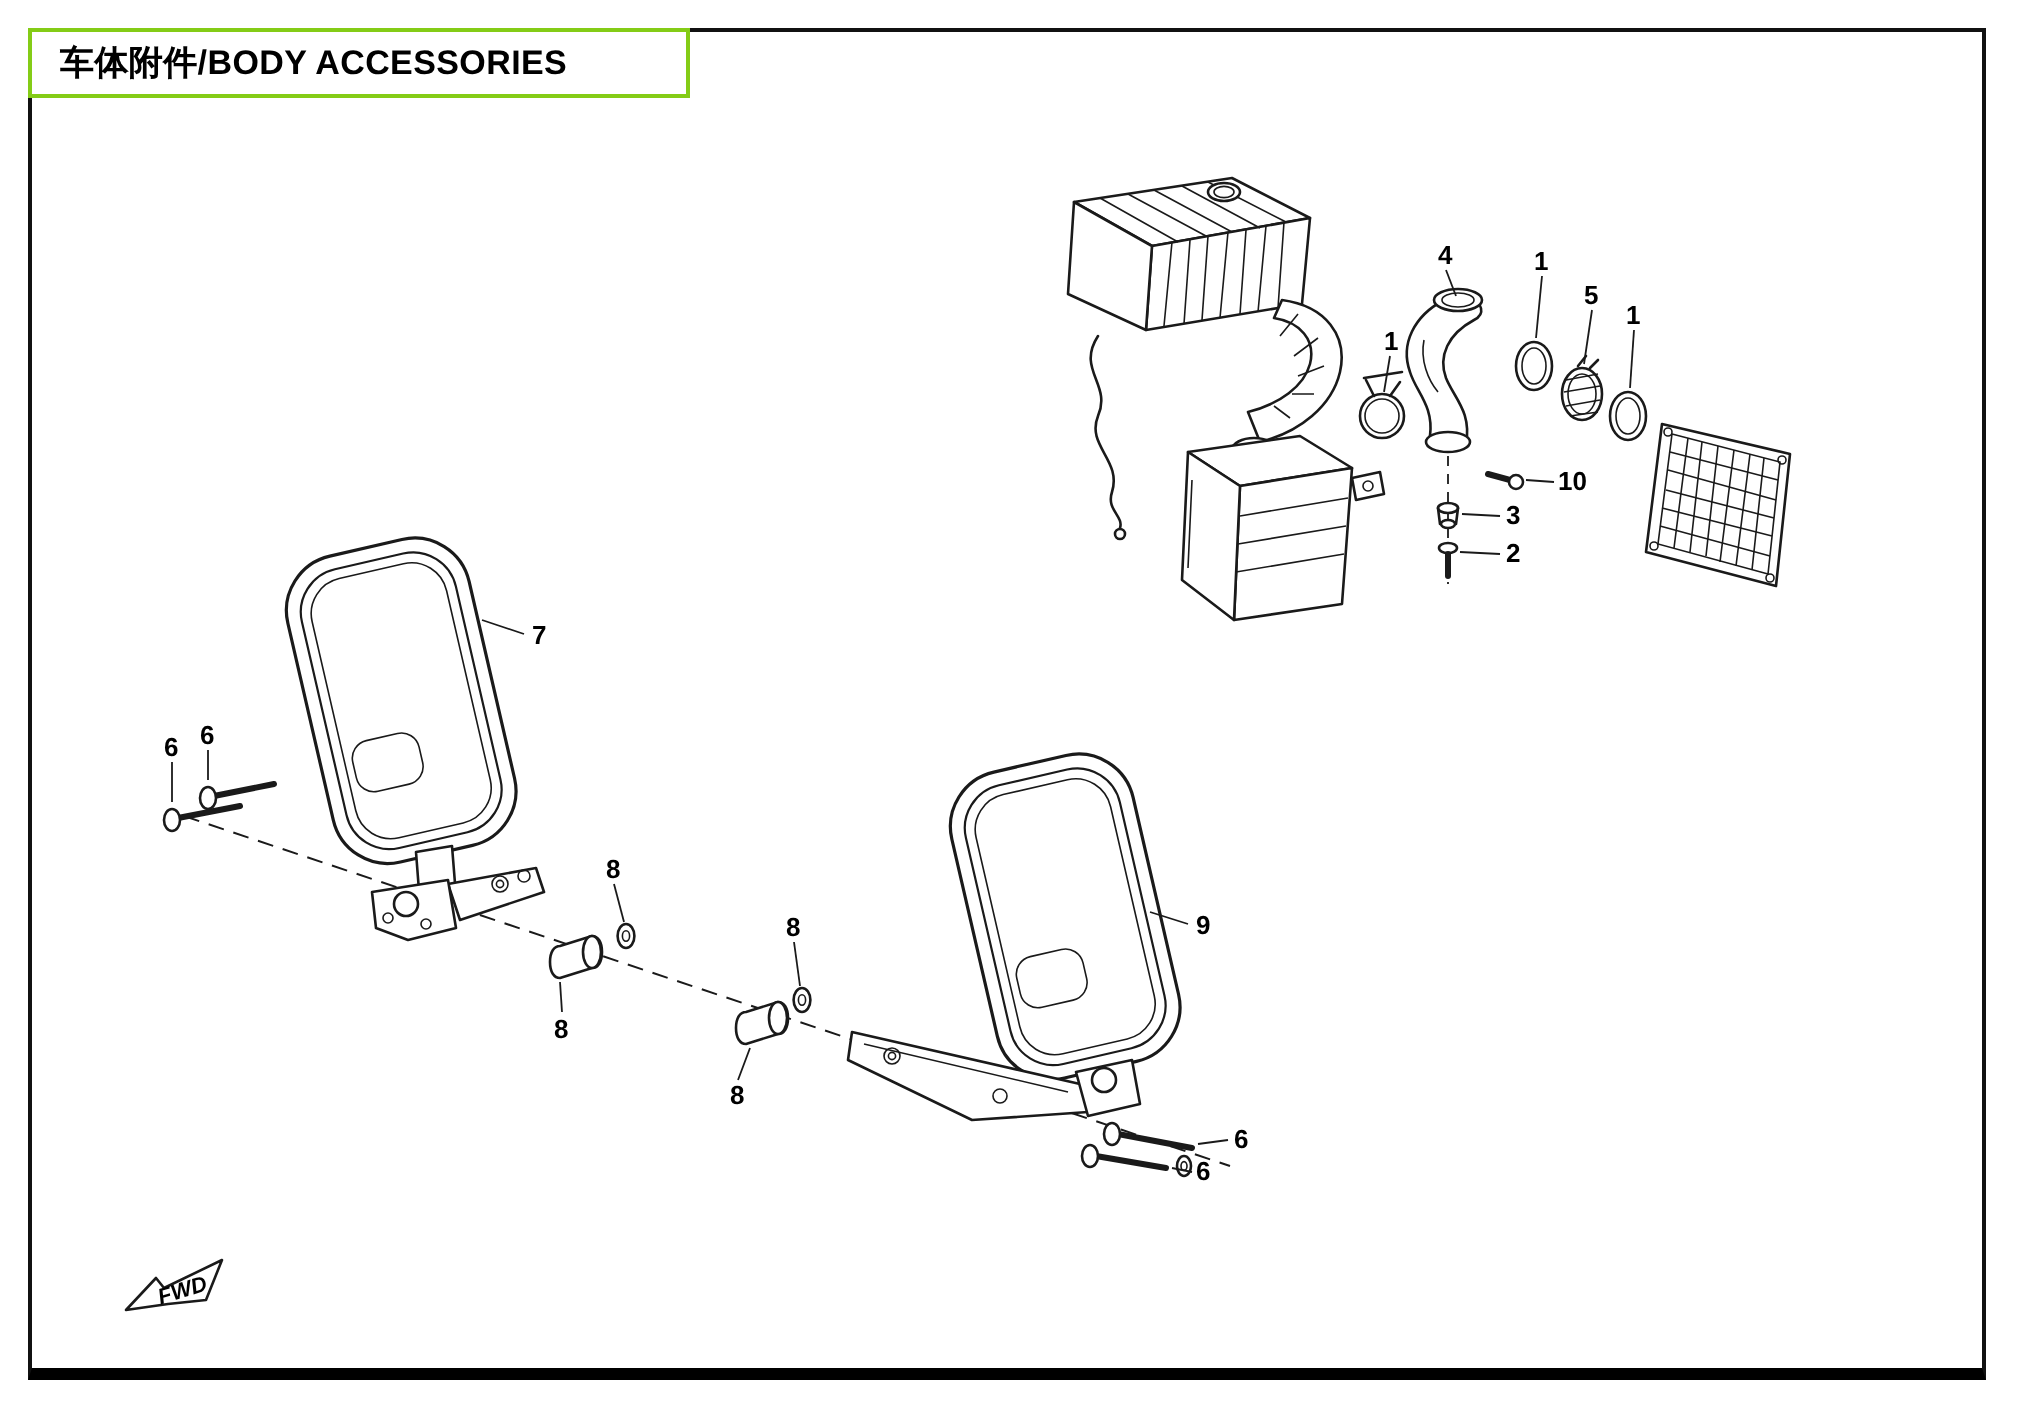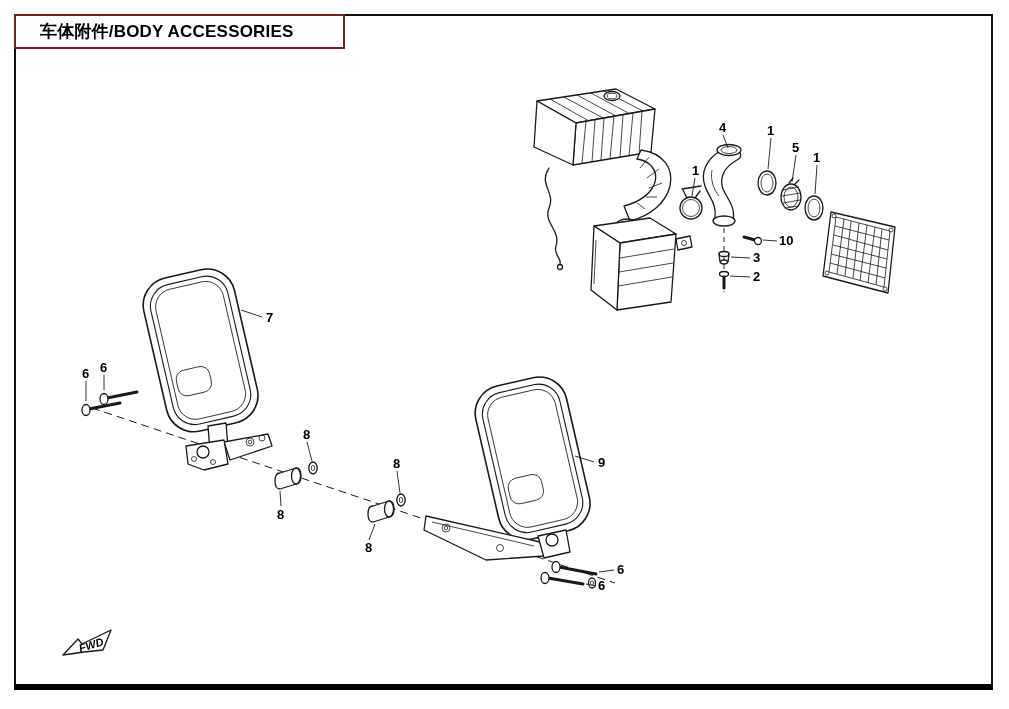--- a/index.html
+++ b/index.html
@@ -1,18 +1,18 @@
 <!DOCTYPE html>
 <html><head>
 <meta charset="utf-8">
 <style>
   html,body{margin:0;padding:0;background:#fff;}
   #page{position:relative;width:1009px;height:709px;background:#fff;font-family:"Liberation Sans",sans-serif;overflow:hidden;}
   #frame{position:absolute;left:14px;top:14px;width:979px;height:676px;border:2px solid #111;border-bottom:6px solid #000;box-sizing:border-box;}
-  #title-box{position:absolute;left:14px;top:14px;width:331px;height:35px;border:2px solid #7f1d1d;box-sizing:border-box;background:#fff;display:flex;align-items:center;padding-left:24px;}
+  #title-box{position:absolute;left:14px;top:14px;width:331px;height:35px;border:2px solid #84cc16;box-sizing:border-box;background:#fff;display:flex;align-items:center;padding-left:14px;}
   #title-box span{font-weight:bold;font-size:17px;letter-spacing:.2px;color:#000;}
   svg{position:absolute;left:0;top:0;}
   .part{fill:#fff;stroke:#1a1a1a;stroke-width:1.3;stroke-linejoin:round;}
   .ln{fill:none;stroke:#1a1a1a;stroke-width:1.3;stroke-linejoin:round;stroke-linecap:round;}
   .thin{fill:none;stroke:#1a1a1a;stroke-width:0.8;}
   .lead{fill:none;stroke:#1a1a1a;stroke-width:0.9;}
   .dash{fill:none;stroke:#1a1a1a;stroke-width:1;stroke-dasharray:8 5;}
   .dash2{fill:none;stroke:#1a1a1a;stroke-width:0.9;stroke-dasharray:5 4;}
   .shaft{fill:none;stroke:#1a1a1a;stroke-width:3;stroke-linecap:round;}
   .callout{font-family:"Liberation Sans",sans-serif;font-size:13px;font-weight:bold;fill:#000;}

